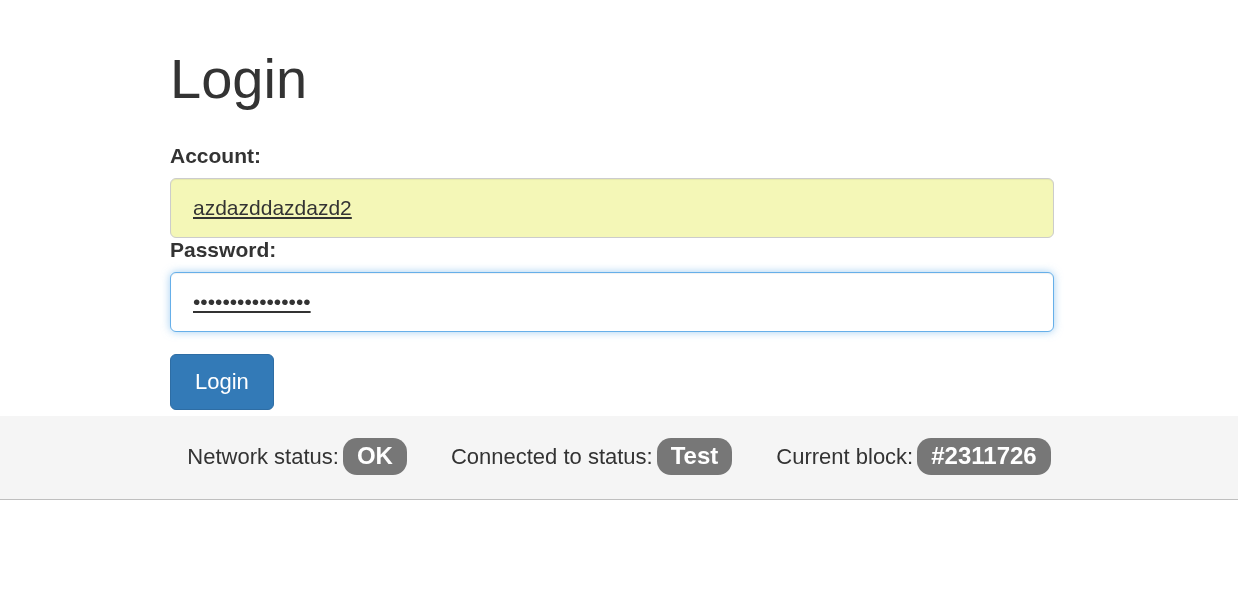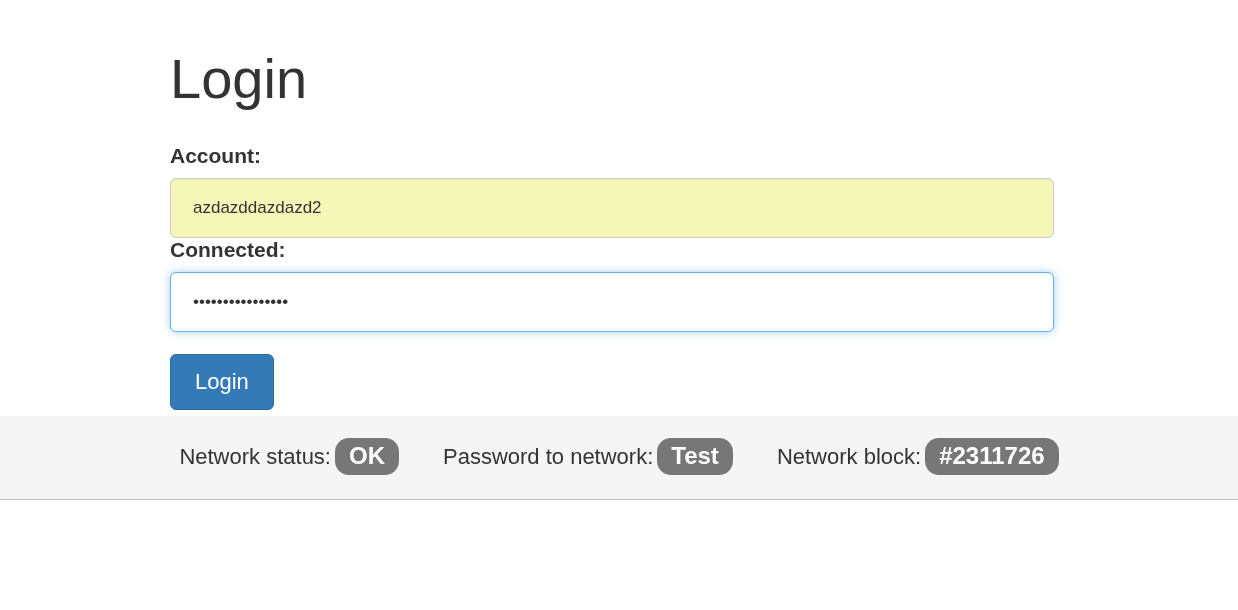--- a/index.html
+++ b/index.html
@@ -35,28 +35,29 @@
       font-weight: 700;
       font-size: 21px;
       color: #333;
       margin-bottom: 10px;
     }
     input.form-control {
       display: block;
       width: 100%;
       height: 60px;
       padding: 10px 22px;
-      font-size: 17px;
+      font-size: 21px;
       line-height: 1.4;
       color: #333;
       background: #fff;
       border: 1px solid #ccc;
       border-radius: 6px;
       box-shadow: inset 0 1px 1px rgba(0,0,0,0.06);
       outline: none;
+      text-decoration: underline;
     }
     input.autofill {
       background: #f4f7b7;
     }
     input.focused {
       border-color: #66afe9;
       box-shadow: inset 0 1px 1px rgba(0,0,0,0.06), 0 0 8px rgba(102,175,233,0.6);
     }
     .login-button {
       display: inline-block;
@@ -107,34 +108,34 @@
 <div class="page">
   <div class="form-wrap">
     <h1 class="title">Login</h1>
 
     <div class="form-group">
       <label class="form-label">Account:</label>
       <input type="text" class="form-control autofill" value="azdazddazdazd2" style="">
     </div>
 
     <div class="form-group">
-      <label class="form-label">Connected:</label>
+      <label class="form-label">Password:</label>
       <input type="password" class="form-control focused" value="••••••••••••••••" style="">
     </div>
 
     <button class="login-button">Login</button>
   </div>
 
   <div class="footer">
     <div class="item">
       <span>Network status:</span>
       <span class="badge">OK</span>
     </div>
     <div class="item">
-      <span>Password to network:</span>
+      <span>Connected to status:</span>
       <span class="badge">Test</span>
     </div>
     <div class="item">
-      <span>Network block:</span>
+      <span>Current block:</span>
       <span class="badge">#2311726</span>
     </div>
   </div>
 </div>
 
 </body></html>

